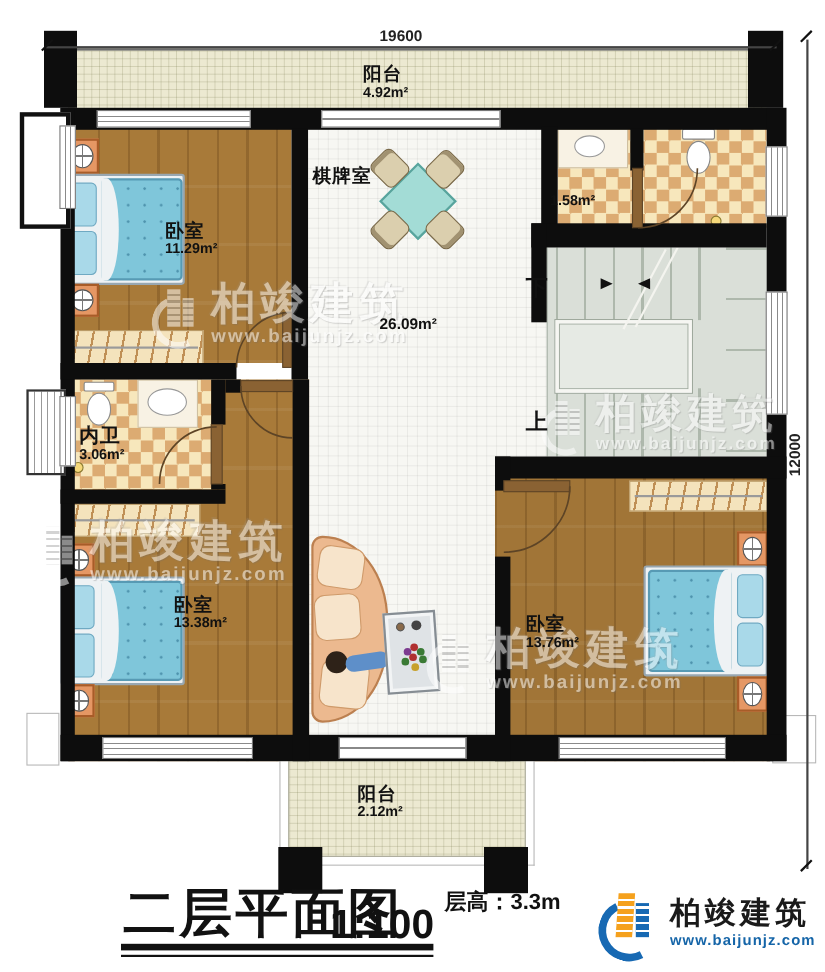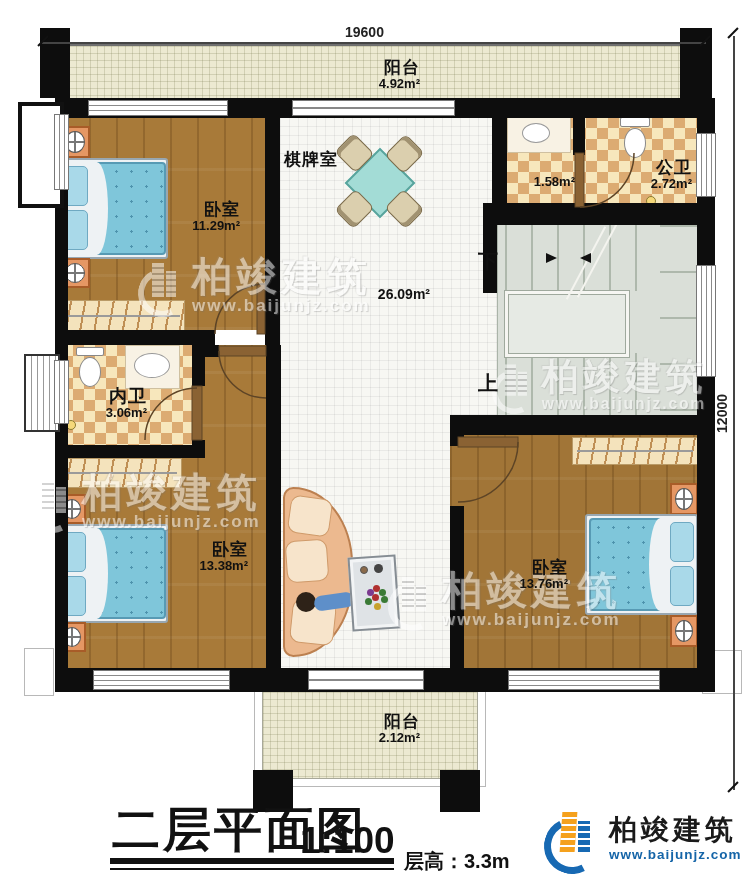--- a/index.html
+++ b/index.html
@@ -57,21 +57,21 @@
   .chair{background:#dbcfae;border:1.5px solid #7a6a4a;border-radius:6px;box-shadow:inset 0 4px 0 rgba(90,70,40,.45);}
   .sofa{background:#ecb98f;border:2px solid #bc8050;border-radius:12px 70px 70px 12px/12px 90px 90px 12px;}
   .cushion{position:absolute;background:#f7e4cb;border:1.5px solid #cf9a6a;border-radius:10px;}
   .coffee{background:#dfe3e6;border:2px solid #868d93;transform:rotate(-4deg);box-shadow:inset 0 0 0 3px #f2f4f5;}
   .flowers{position:absolute;width:7px;height:7px;border-radius:50%;background:#b03030;
            box-shadow:9px 2px 0 #3a7a35,-7px 4px 0 #3a7a35,2px 9px 0 #c7a12c,-5px -5px 0 #7c3b8f,7px -5px 0 #3a7a35,1px -9px 0 #b03030;}
   .head{background:#2e2218;border-radius:50%;}
   .body{background:#5e8fc9;border-radius:8px;transform:rotate(-8deg);}
   .legs{background:#e8b48e;border-radius:4px;}
   
-  .room-label{position:absolute;text-align:right;font-weight:700;line-height:1.12;z-index:8;white-space:nowrap;}
+  .room-label{position:absolute;text-align:left;font-weight:700;line-height:1.12;z-index:8;white-space:nowrap;}
   .room-label .nm{font-size:17px;letter-spacing:1px;display:block;}
   .room-label .ar{font-size:13px;display:block;}
   .small-label .nm{font-size:18px;}
   .dir-label{position:absolute;font-size:20px;font-weight:700;z-index:8;}
   .dim{position:absolute;z-index:6;font-weight:700;font-size:14px;color:#222;}
   .dimline{position:absolute;background:#444;z-index:6;}
   .tick{position:absolute;width:14px;height:2px;background:#111;transform:rotate(-45deg);z-index:6;}
   
   .wm{position:absolute;display:flex;align-items:center;gap:10px;z-index:7;opacity:.52;pointer-events:none;}
   .wm-icon{position:relative;width:44px;height:50px;}
@@ -84,21 +84,21 @@
   .wm-name{font-size:40px;font-weight:900;color:#fff;letter-spacing:5px;line-height:1;
            text-shadow:1px 1px 1px rgba(110,110,110,.55),-1px -1px 1px rgba(160,160,160,.4);}
   .wm-url{font-size:17px;font-weight:700;color:#fff;letter-spacing:2px;
           text-shadow:1px 1px 1px rgba(110,110,110,.55);}
   
   .note{position:absolute;left:44px;top:714px;font-size:21px;font-weight:700;z-index:8;}
   .title-cn{position:absolute;left:112px;top:798px;font-size:48px;font-weight:900;letter-spacing:3px;z-index:8;}
   .title-scale{position:absolute;left:300px;top:820px;font-size:37px;font-weight:700;z-index:8;}
   .rule1{position:absolute;left:110px;top:858px;width:284px;height:6px;background:#111;z-index:8;}
   .rule2{position:absolute;left:110px;top:868px;width:284px;height:2px;background:#111;z-index:8;}
-  .fheight{position:absolute;left:404px;top:848px;font-size:20px;font-weight:700;z-index:8;}
+  .fheight{position:absolute;left:404px;top:806px;font-size:20px;font-weight:700;z-index:8;}
   .logo{position:absolute;left:543px;top:808px;display:flex;align-items:center;gap:8px;z-index:8;}
   .logo-mark{position:relative;width:58px;height:60px;}
   .logo-mark .arc{position:absolute;left:1px;top:10px;width:42px;height:42px;border:7px solid #1769b3;border-radius:50%;
                   border-top-color:transparent;border-right-color:transparent;transform:rotate(18deg);}
   .logo-mark .b1{position:absolute;left:18px;top:4px;width:15px;height:40px;background:#f5a11d;transform:skewX(-4deg);
                  background-image:repeating-linear-gradient(0deg,transparent 0 5px,#fff 5px 7px);}
   .logo-mark .b2{position:absolute;left:35px;top:13px;width:12px;height:31px;background:#1769b3;
                  background-image:repeating-linear-gradient(0deg,transparent 0 5px,#fff 5px 7px);}
   .logo-name{font-size:28px;font-weight:900;letter-spacing:4px;color:#1a1a1a;line-height:1.15;}
   .logo-url{font-size:13.5px;font-weight:700;color:#1565a8;letter-spacing:1px;}
@@ -262,24 +262,20 @@
   </div>
   <div class="room-label" style="left:284px;top:150px;">
     <span class="nm">棋牌室</span>
   </div>
   <div class="room-label" style="left:345px;top:287px;width:85px;">
     <span class="ar" style="font-size:14px;">26.09m²</span>
   </div>
   <div class="room-label" style="left:500px;top:175px;width:75px;">
     <span class="ar">1.58m²</span>
   </div>
-  <div class="room-label" style="left:612px;top:158px;width:80px;">
-    <span class="nm">公卫</span>
-    <span class="ar">2.72m²</span>
-  </div>
   <div class="room-label small-label" style="left:72px;top:386px;width:75px;">
     <span class="nm">内卫</span>
     <span class="ar">3.06m²</span>
   </div>
   <div class="room-label" style="left:158px;top:540px;width:90px;">
     <span class="nm">卧室</span>
     <span class="ar">13.38m²</span>
   </div>
   <div class="room-label" style="left:478px;top:558px;width:90px;">
     <span class="nm">卧室</span>

